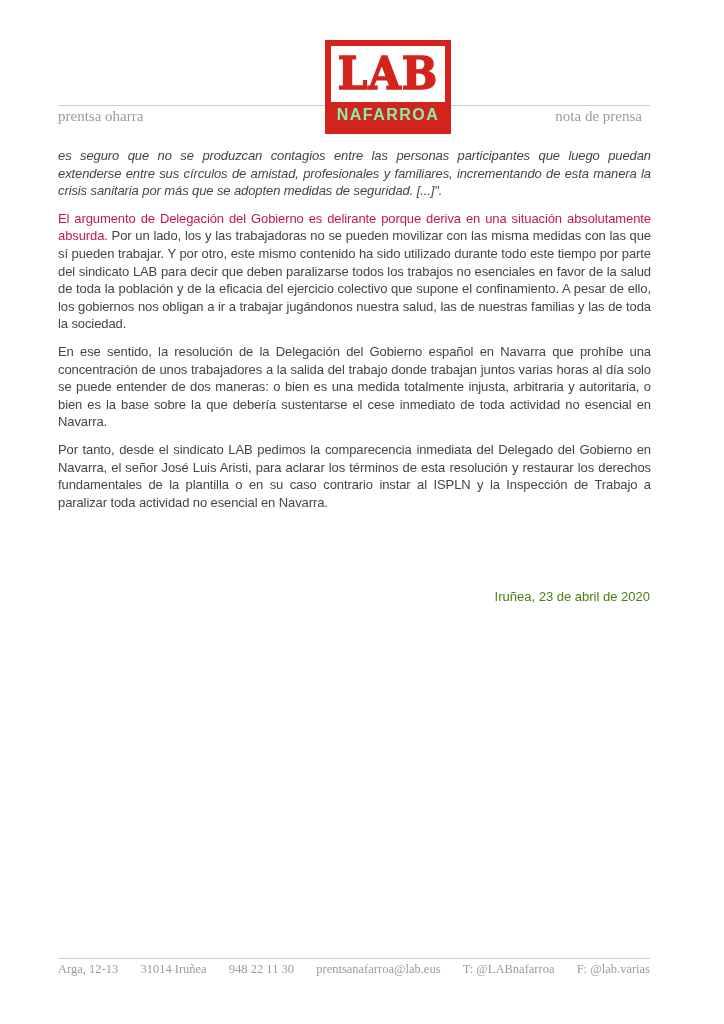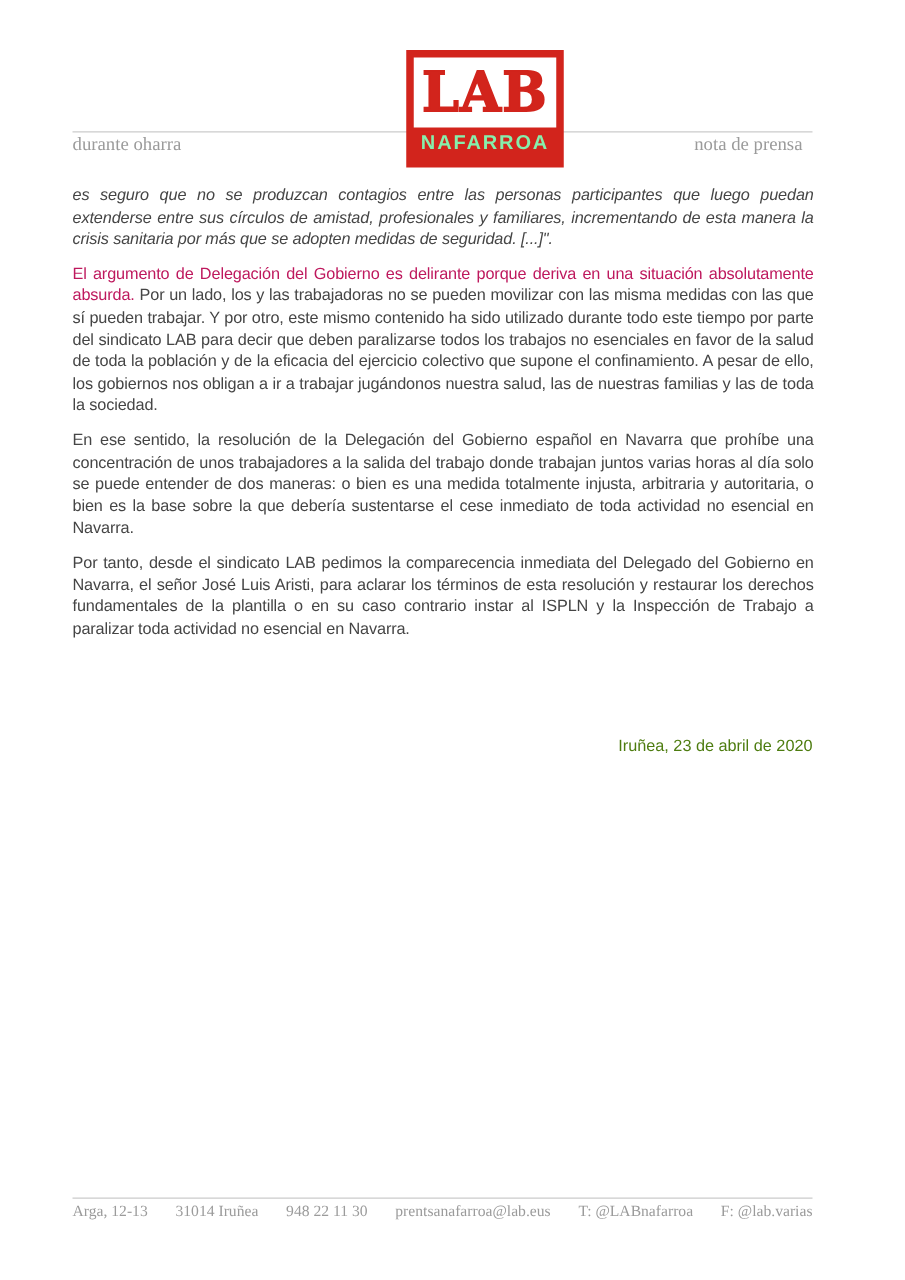--- a/index.html
+++ b/index.html
@@ -61,21 +61,21 @@
     font-family:"Liberation Serif", serif; font-size:12.5px; color:#9b9b9b;
     white-space:nowrap;
   }
 </style>
 </head>
 <body>
 
 <div class="page">
 
   <div class="header-rule"></div>
-  <span class="header-label left">durante oharra</span>
+  <span class="header-label left">prentsa oharra</span>
   <span class="header-label right">nota de prensa</span>
 
   <div class="logo">
     <div class="logo-inner">
       <span class="logo-main">LAB</span>
     </div>
     <div class="logo-band">NAFARROA</div>
   </div>
 
   <div class="bodytext">

